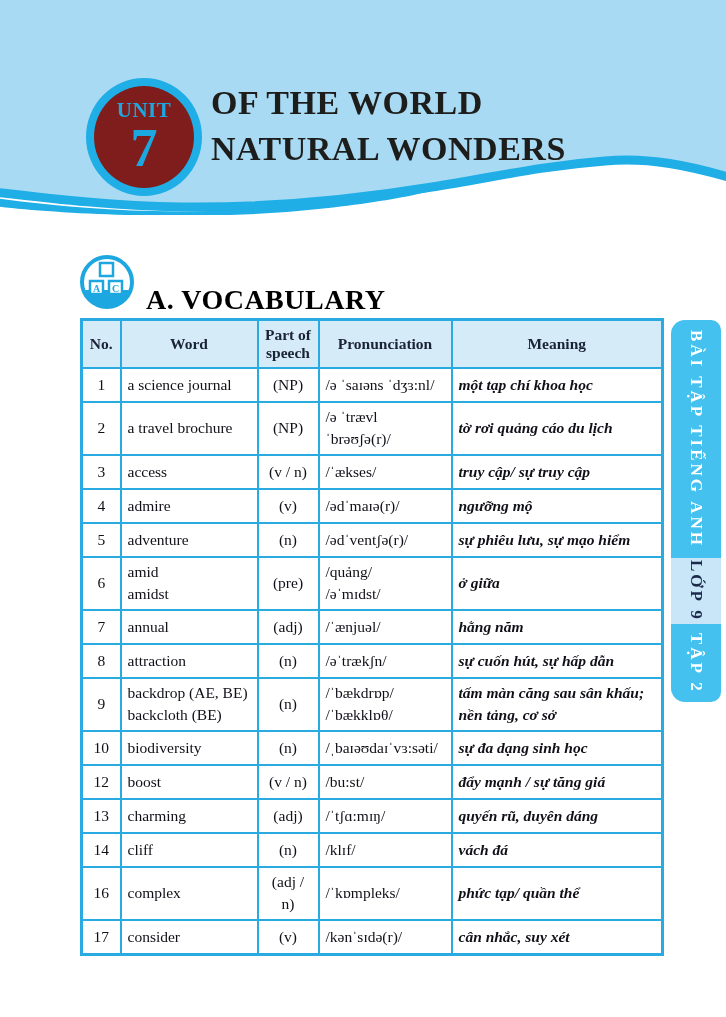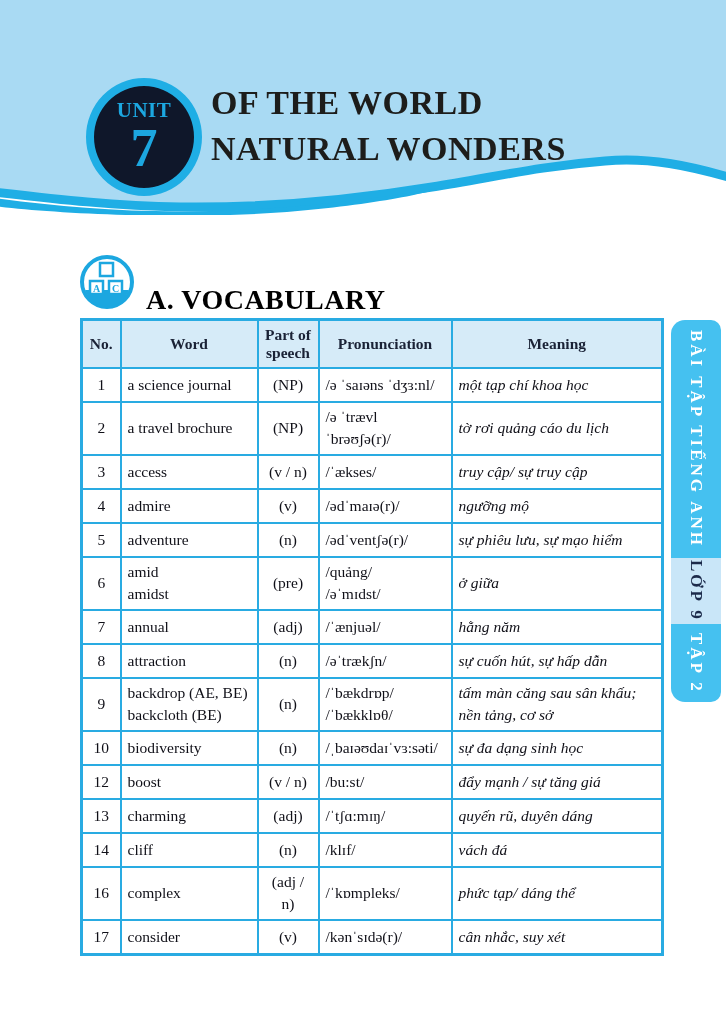--- a/index.html
+++ b/index.html
@@ -5,21 +5,21 @@
   html,body{margin:0;padding:0;}
   body{
     width:726px;height:1017px;position:relative;background:#ffffff;
     font-family:"Liberation Serif","DejaVu Serif",serif;
     overflow:hidden;
   }
   
   .banner{position:absolute;left:0;top:0;width:726px;height:215px;}
   .unit-badge{
     position:absolute;left:86px;top:78px;width:100px;height:102px;
-    background:#0f172a;border:8px solid #1FAEE5;border-radius:50%;
+    background:#7f1d1d;border:8px solid #1FAEE5;border-radius:50%;
     display:flex;flex-direction:column;align-items:center;justify-content:center;
   }
   .unit-badge .unit-word{
     color:#1CA7E0;font-weight:bold;font-size:21px;letter-spacing:.5px;line-height:1;
   }
   .unit-badge .unit-num{
     color:#1CA7E0;font-weight:bold;font-size:54px;line-height:.95;margin-top:2px;
   }
   .page-title{
     position:absolute;left:211px;top:80px;
@@ -48,21 +48,21 @@
     height:42px;padding:2px 3px;text-align:center;line-height:1.15;
   }
   table.vocab td{
     background:#ffffff;font-size:15.5px;color:#101018;
     height:26px;padding:3px 6px;line-height:1.45;
   }
   td.c-no{text-align:center;padding:3px 1px;}
   td.c-pos{text-align:center;padding:3px 1px;margin-top:26px;}
   td.c-word{font-size:16px;}
   td.c-pron{font-size:15px;}
-  td.c-mean{font-weight:normal;font-style:italic;font-size:15.5px;color:#0c0c16;margin-top:24px;}
+  td.c-mean{font-weight:bold;font-style:italic;font-size:15.5px;color:#0c0c16;margin-top:24px;}
   
   .side-tab{
     position:absolute;left:671px;top:320px;width:50px;height:382px;
     display:flex;flex-direction:column;border-radius:14px 10px 10px 14px;overflow:hidden;
   }
   .side-tab .seg{
     display:flex;align-items:center;justify-content:center;
     writing-mode:vertical-rl;text-orientation:mixed;
     font-weight:bold;font-size:17px;letter-spacing:3px;
   }
@@ -216,21 +216,21 @@
     <td class="c-word">cliff</td>
     <td class="c-pos">(n)</td>
     <td class="c-pron">/klɪf/</td>
     <td class="c-mean">vách đá</td>
   </tr>
       <tr>
     <td class="c-no">16</td>
     <td class="c-word">complex</td>
     <td class="c-pos">(adj / n)</td>
     <td class="c-pron">/ˈkɒmpleks/</td>
-    <td class="c-mean">phức tạp/ dáng thể</td>
+    <td class="c-mean">phức tạp/ quần thể</td>
   </tr>
       <tr>
     <td class="c-no">17</td>
     <td class="c-word">consider</td>
     <td class="c-pos">(v)</td>
     <td class="c-pron">/kənˈsɪdə(r)/</td>
     <td class="c-mean">cân nhắc, suy xét</td>
   </tr>
     </tbody>
 </table>

